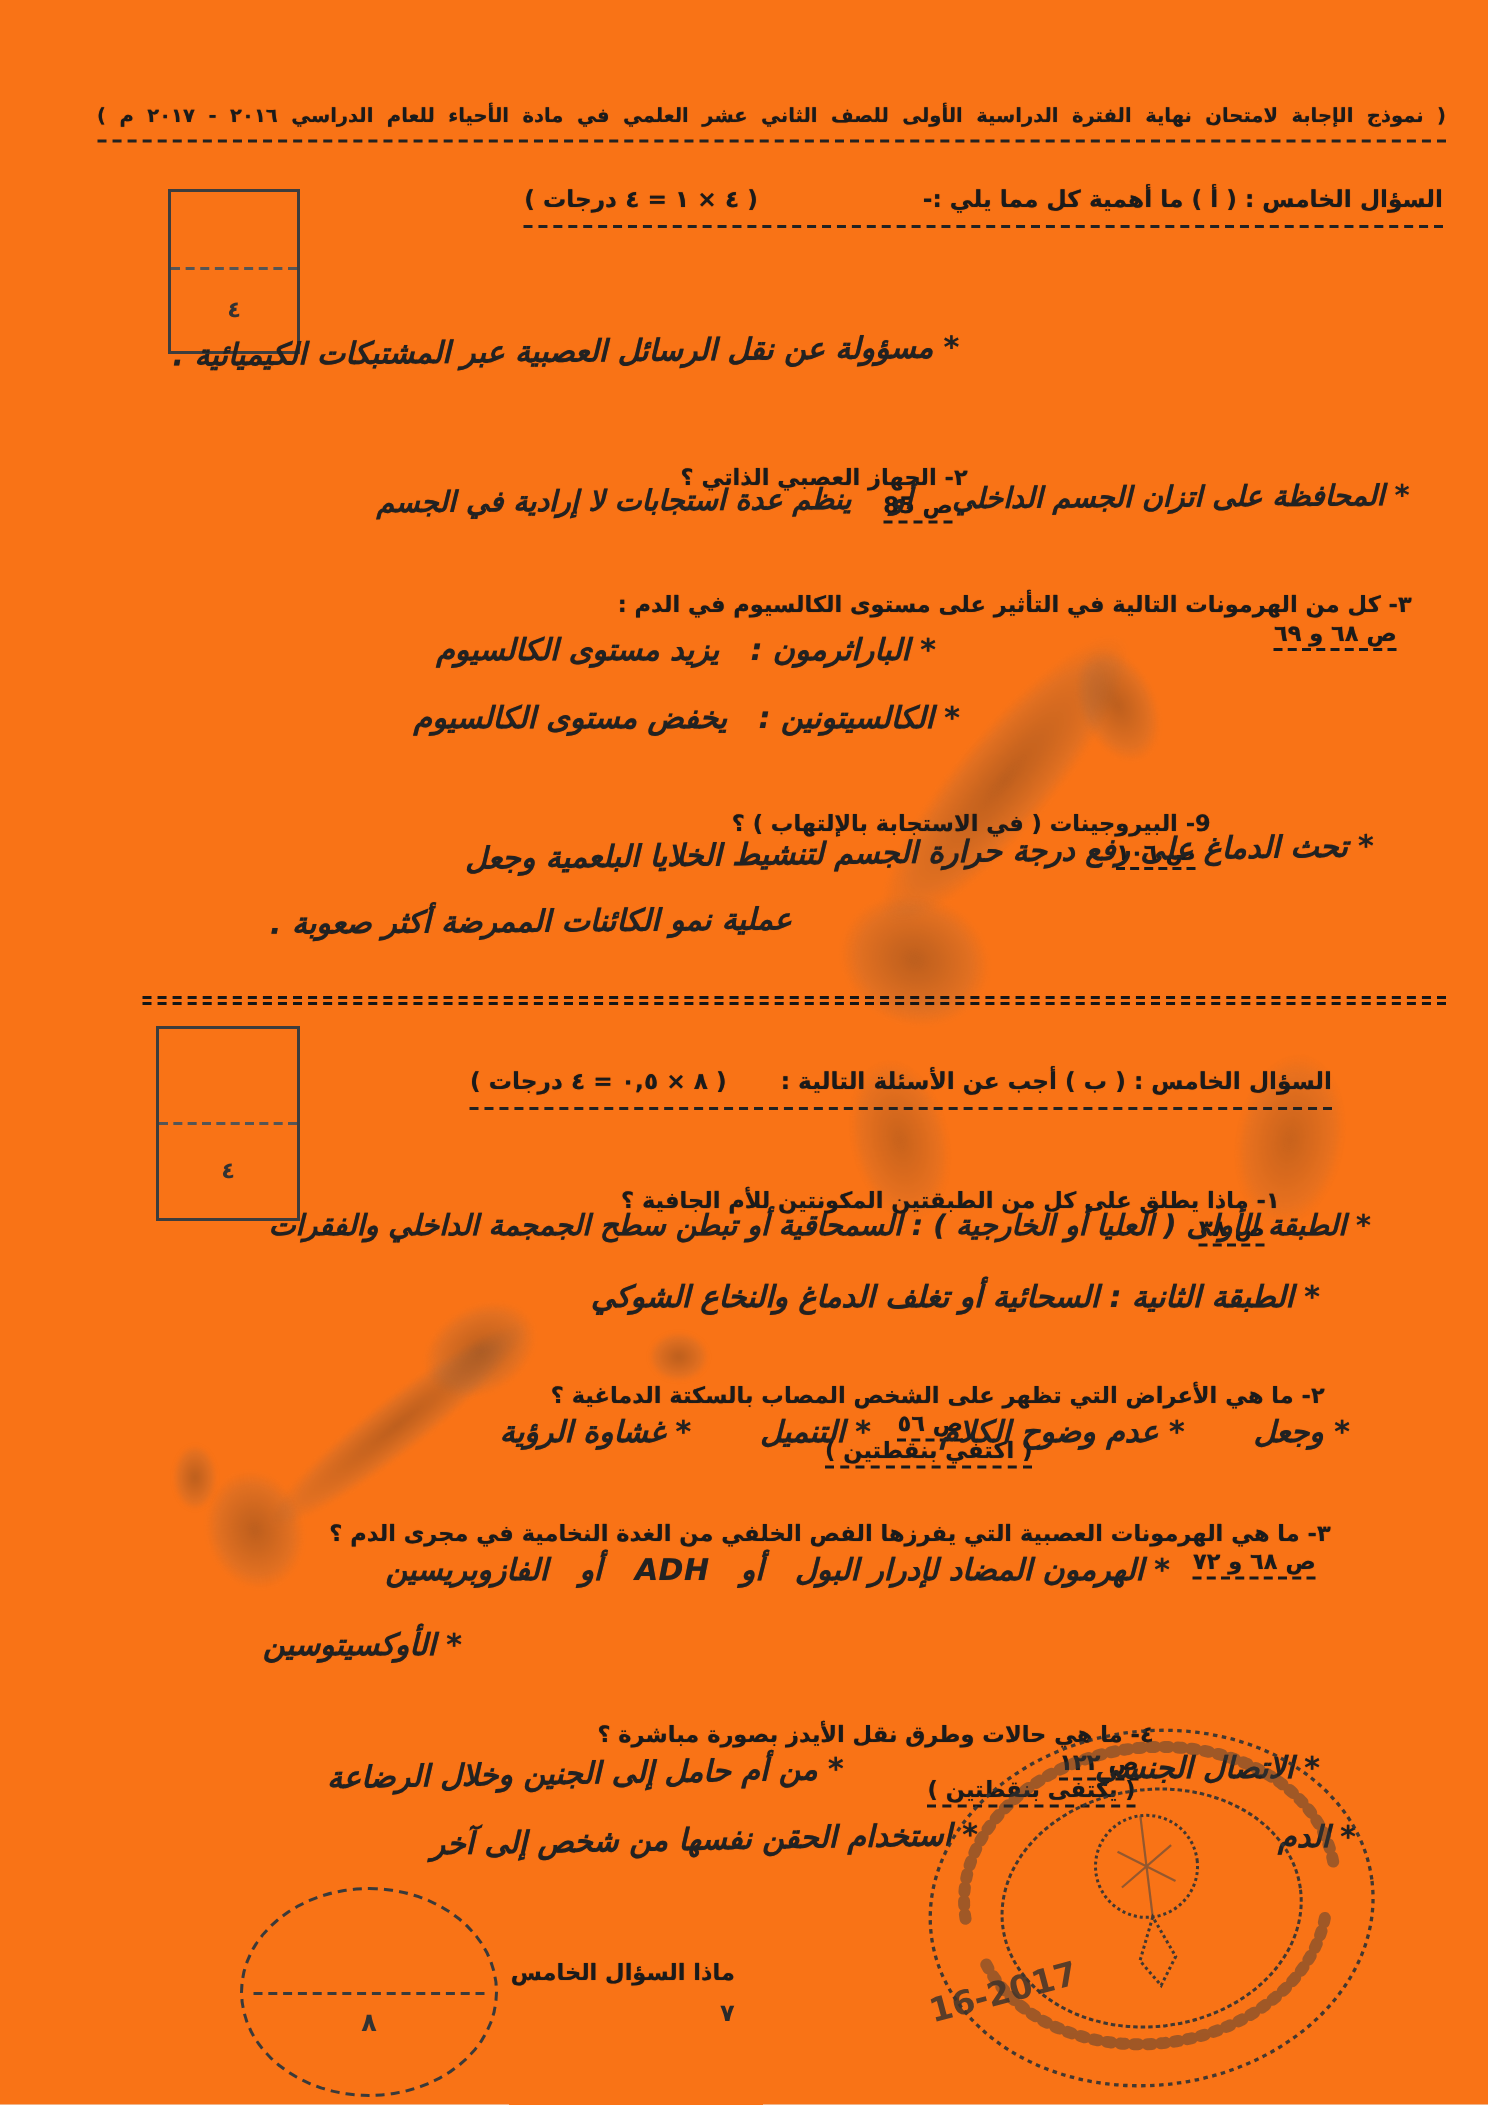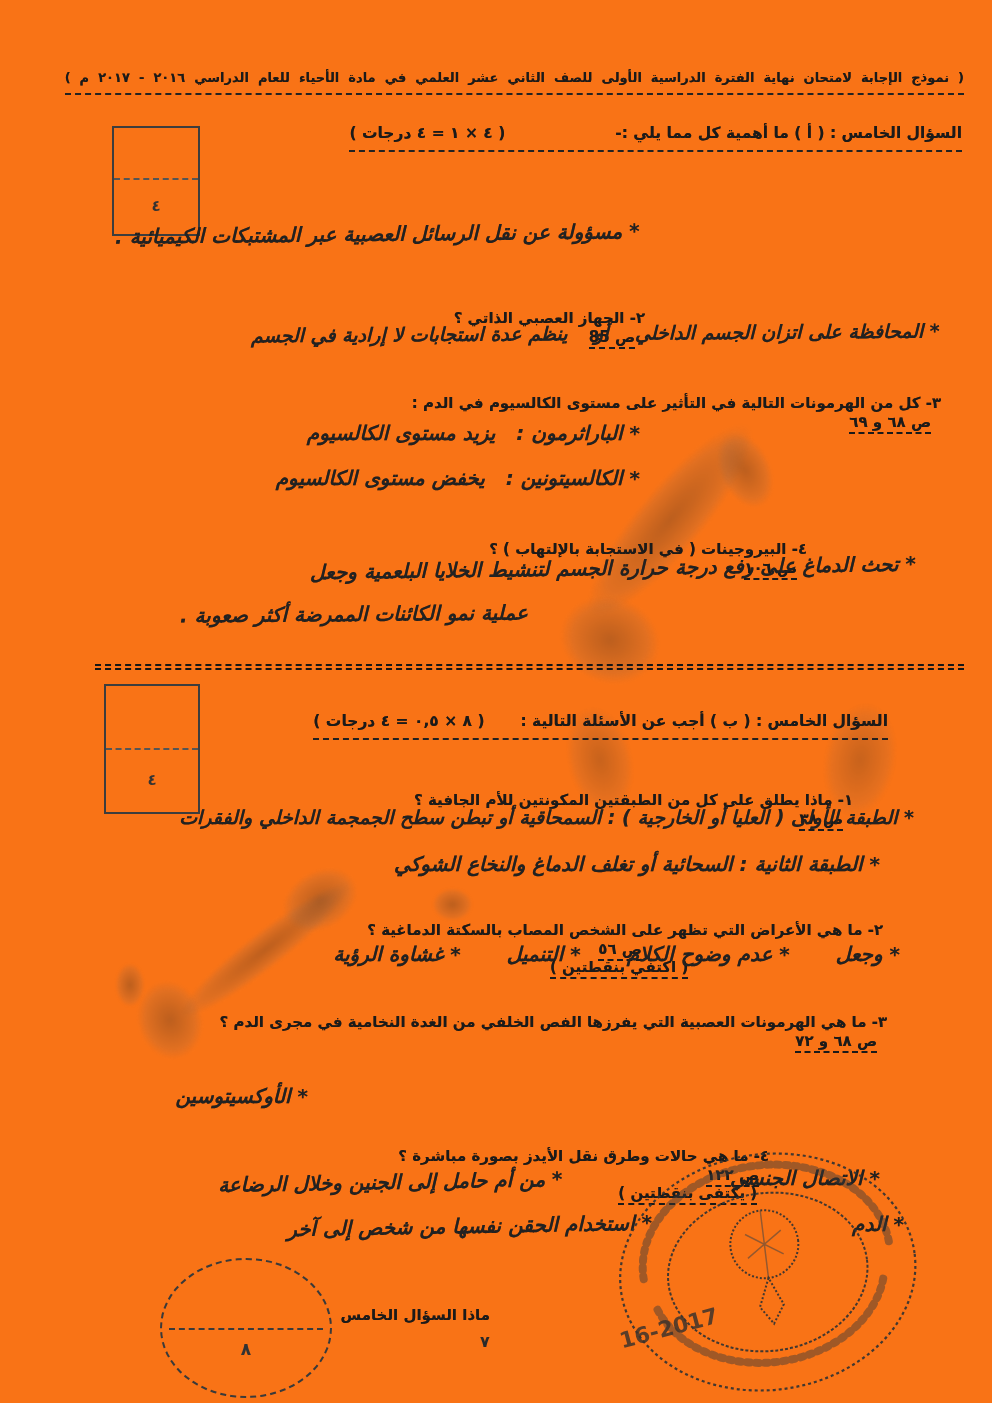--- a/index.html
+++ b/index.html
@@ -66,25 +66,25 @@
   <div class="line printed" style="top:290px;right:326px;">
     <span>٢- الجهاز العصبي الذاتي ؟</span>
     <span class="ref">ص 85</span>
   </div>
   <div class="line hand" style="top:322px;right:52px;font-size:19px;transform:rotate(-0.4deg);">* المحافظة على اتزان الجسم الداخلي    أو    ينظم عدة استجابات لا إرادية في الجسم</div>
 
   <div class="line printed" style="top:375px;right:30px;">
     <span>٣- كل من الهرمونات التالية في التأثير على مستوى الكالسيوم في الدم :</span>
     <span class="ref">ص ٦٨ و ٦٩</span>
   </div>
-  <div class="line hand" style="top:421px;right:352px;">* الباراثرمون :   يزيد مستوى الكالسيوم</div>
+  <div class="line hand" style="top:421px;right:368px;">* الباراثرمون :   يزيد مستوى الكالسيوم</div>
   <div class="line hand" style="top:466px;right:352px;">* الكالسيتونين :   يخفض مستوى الكالسيوم</div>
 
   <div class="line printed" style="top:521px;right:164px;">
-    <span>٤- البيروجينات ( في الاستجابة بالإلتهاب ) ؟</span>
+    <span>9- البيروجينات ( في الاستجابة بالإلتهاب ) ؟</span>
     <span class="ref">ص ١٠٦</span>
   </div>
   <div class="line hand" style="top:556px;right:76px;transform:rotate(-0.8deg);">* تحث الدماغ على رفع درجة حرارة الجسم لتنشيط الخلايا البلعمية وجعل</div>
   <div class="line hand" style="top:602px;right:464px;transform:rotate(-0.5deg);">عملية نمو الكائنات الممرضة أكثر صعوبة .</div>
 
   <div class="divider" style="top:664px;left:95px;right:28px;"></div>
 
   <div class="score-box" style="left:104px;top:684px;width:92px;height:126px;">
     <div class="cell-top" style="height:62px;"></div>
     <div class="cell-bottom" style="height:60px;">
@@ -113,20 +113,21 @@
     <span class="hand">* وجعل</span>
     <span class="hand">* عدم وضوح الكلام</span>
     <span class="hand">* التنميل</span>
     <span class="hand">* غشاوة الرؤية</span>
   </div>
 
   <div class="line printed" style="top:994px;right:84px;">
     <span>٣- ما هي الهرمونات العصبية التي يفرزها الفص الخلفي من الغدة النخامية في مجرى الدم ؟</span>
     <span class="ref">ص ٦٨ و ٧٢</span>
   </div>
+  <div class="line hand" style="top:1034px;right:212px;">* الهرمون المضاد لإدرار البول   أو   ADH   أو   الفازوبريسين</div>
   <div class="line hand" style="top:1084px;right:684px;">* الأوكسيتوسين</div>
 
   <div class="line printed" style="top:1128px;right:202px;">
     <span>٤- ما هي حالات وطرق نقل الأيدز بصورة مباشرة ؟</span>
     <span class="ref">ص ١٢٢</span>
     <span class="note">( يكتفى بنقطتين )</span>
   </div>
   <div class="line hand" style="top:1166px;right:112px;">* الاتصال الجنسي</div>
   <div class="line hand" style="top:1170px;right:430px;transform:rotate(-1deg);">* من أم حامل إلى الجنين وخلال الرضاعة</div>
   <div class="line hand" style="top:1212px;right:88px;">* الدم</div>

